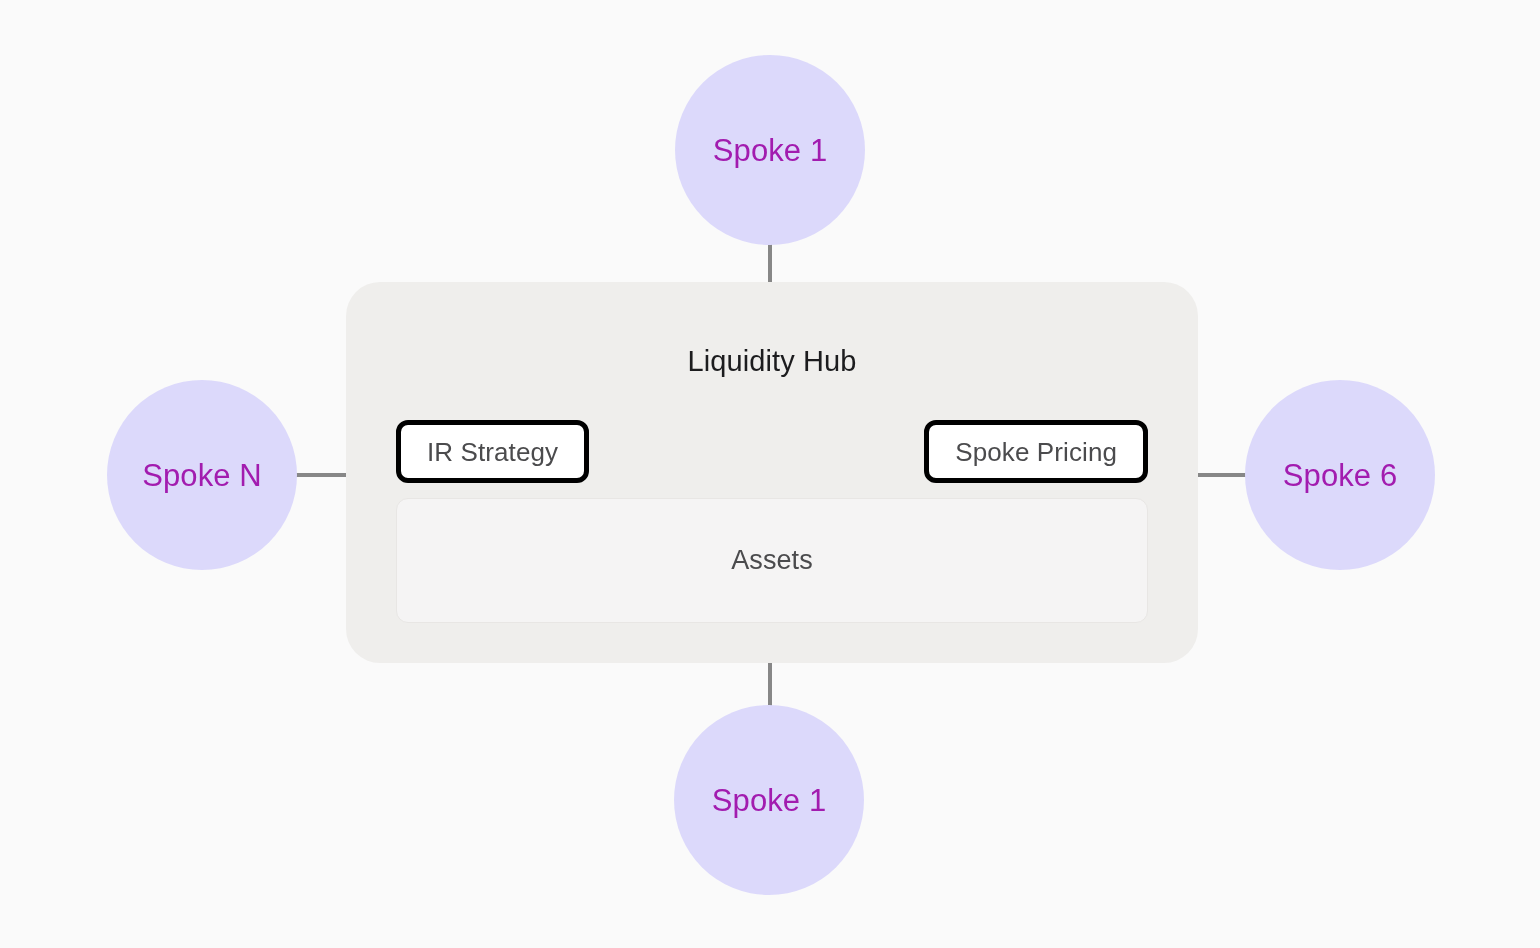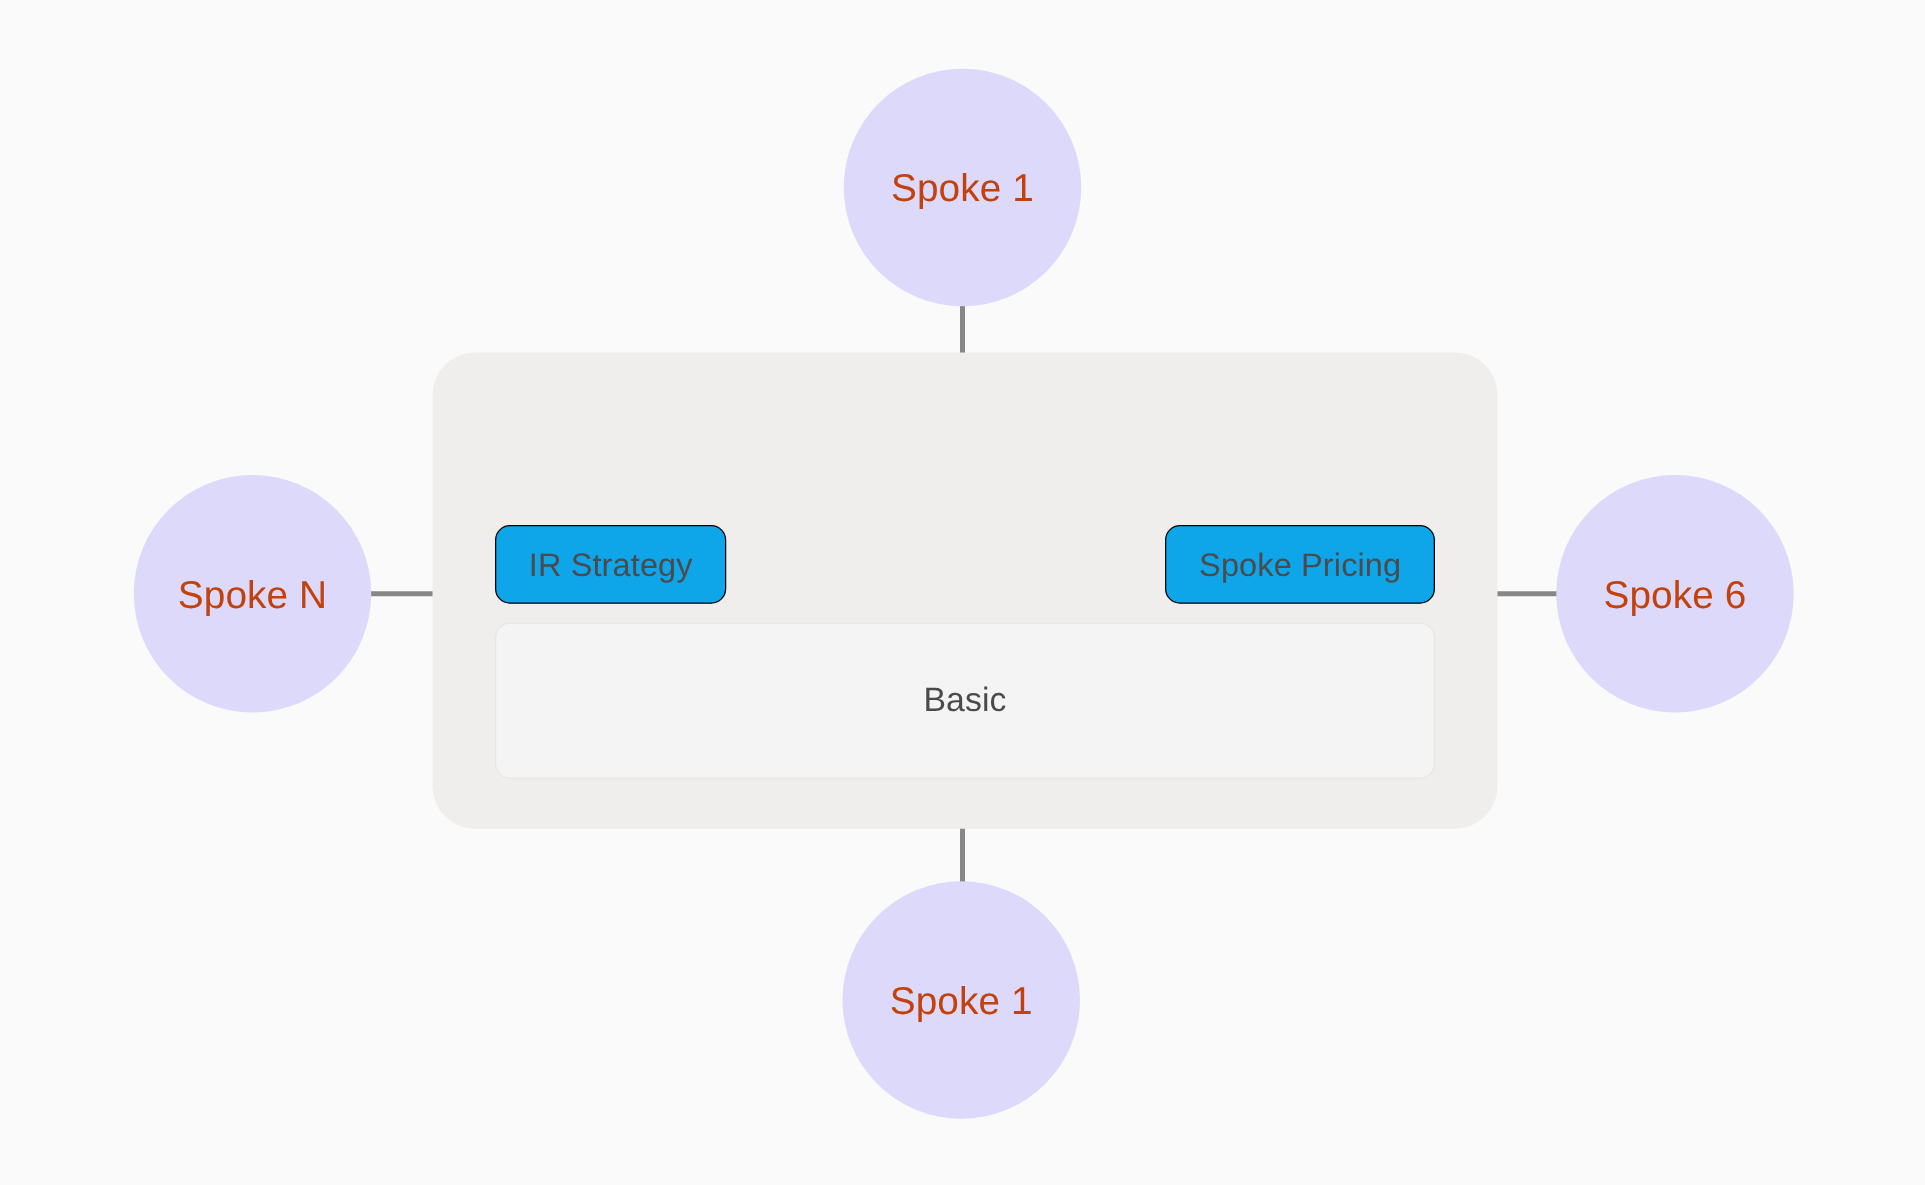--- a/index.html
+++ b/index.html
@@ -56,21 +56,21 @@
     position: absolute;
     border-radius: 50%;
     background: #dcd9fb;
     display: flex;
     align-items: center;
     justify-content: center;
     box-sizing: border-box;
   }
   .spoke-label {
     font-size: 31px;
-    color: #c2410c;
+    color: #a21caf;
     letter-spacing: 0.1px;
     white-space: nowrap;
     line-height: 1;
     text-align: center;
   }
 
   #spoke-top    { left: 675px;  top: 55px;  width: 190px; height: 190px; }
   #spoke-right  { left: 1245px; top: 380px; width: 190px; height: 190px; }
   #spoke-bottom { left: 674px;  top: 705px; width: 190px; height: 190px; }
   #spoke-left   { left: 107px;  top: 380px; width: 190px; height: 190px; }
@@ -106,22 +106,22 @@
     top: 138px;
     width: 752px;
     display: flex;
     flex-direction: row;
     justify-content: space-between;
     align-items: stretch;
     gap: 10px;
   }
 
   .hub-pill {
-    background: #0ea5e9;
-    border: 1px solid #000000;
+    background: #ffffff;
+    border: 5px solid #000000;
     border-radius: 12px;
     height: 63px;
     display: flex;
     align-items: center;
     justify-content: center;
     box-sizing: border-box;
     padding: 0 26px;
   }
   .hub-pill-label {
     font-size: 26px;
@@ -173,29 +173,30 @@
   <div class="spoke" id="spoke-bottom">
     <span class="spoke-label">Spoke 1</span>
   </div>
 
   <div class="spoke" id="spoke-left">
     <span class="spoke-label">Spoke N</span>
   </div>
 
   <div id="hub">
 
+    <div id="hub-title">Liquidity Hub</div>
 
     <div id="hub-pill-row">
       <div class="hub-pill">
         <span class="hub-pill-label">IR Strategy</span>
       </div>
       <div class="hub-pill">
         <span class="hub-pill-label">Spoke Pricing</span>
       </div>
     </div>
 
     <div id="hub-assets-box">
-      <span id="hub-assets-label">Basic</span>
+      <span id="hub-assets-label">Assets</span>
     </div>
 
   </div>
 
 </div>
 
 </body></html>

